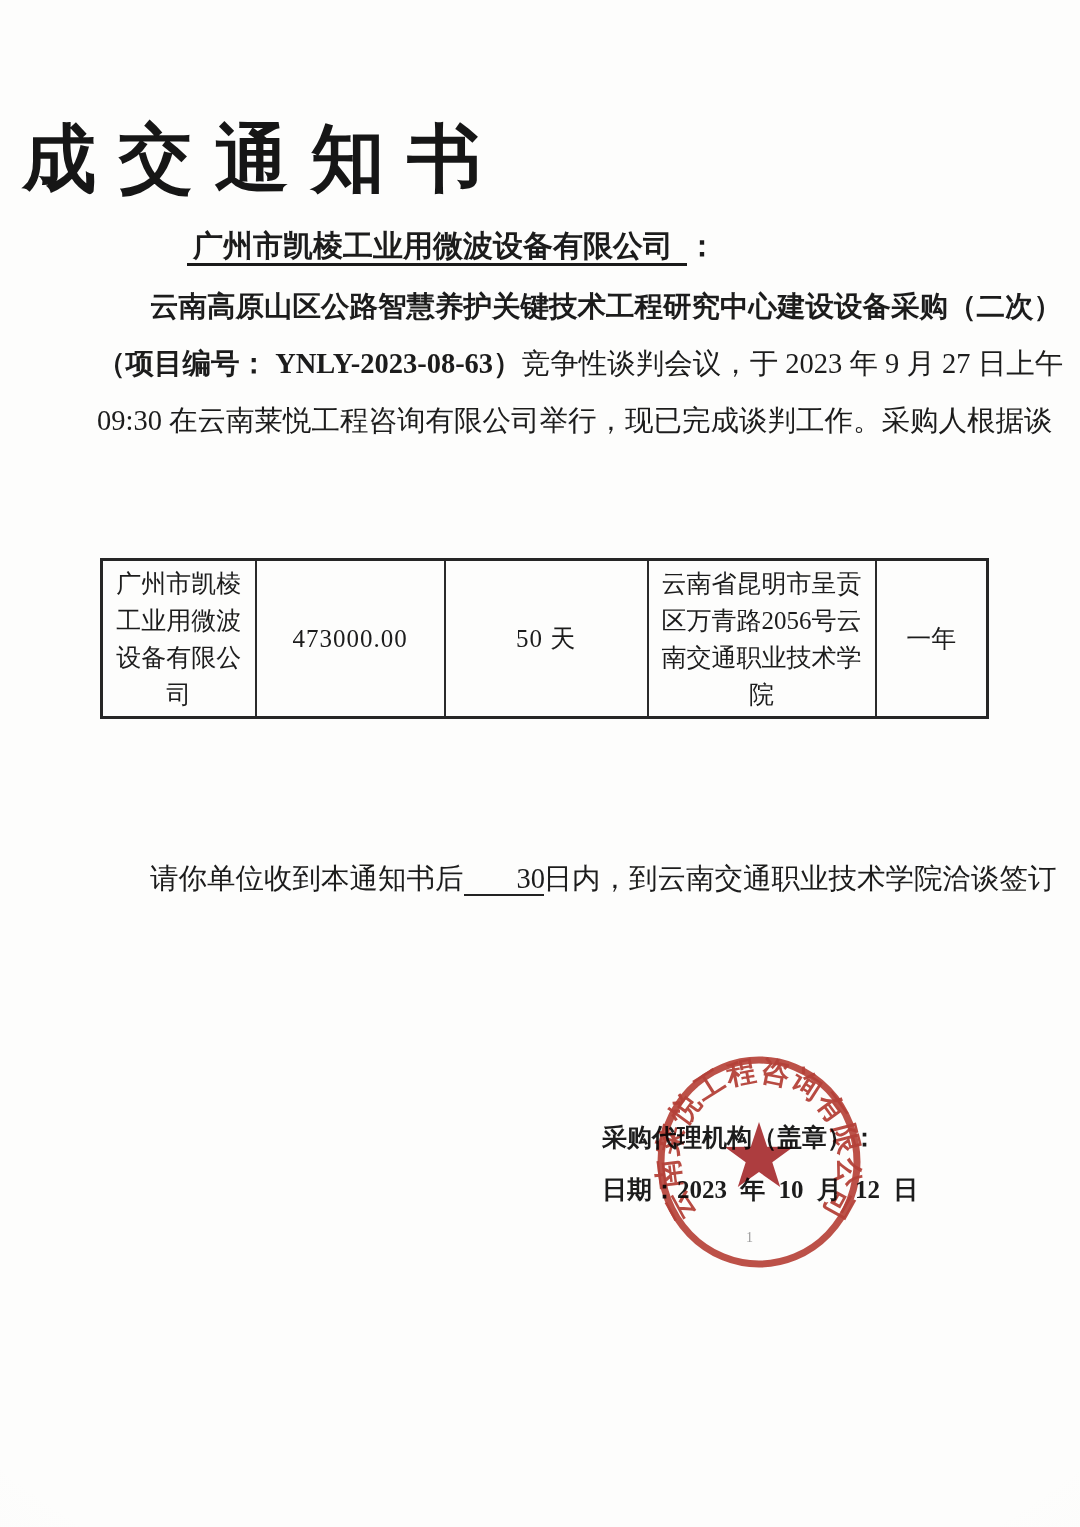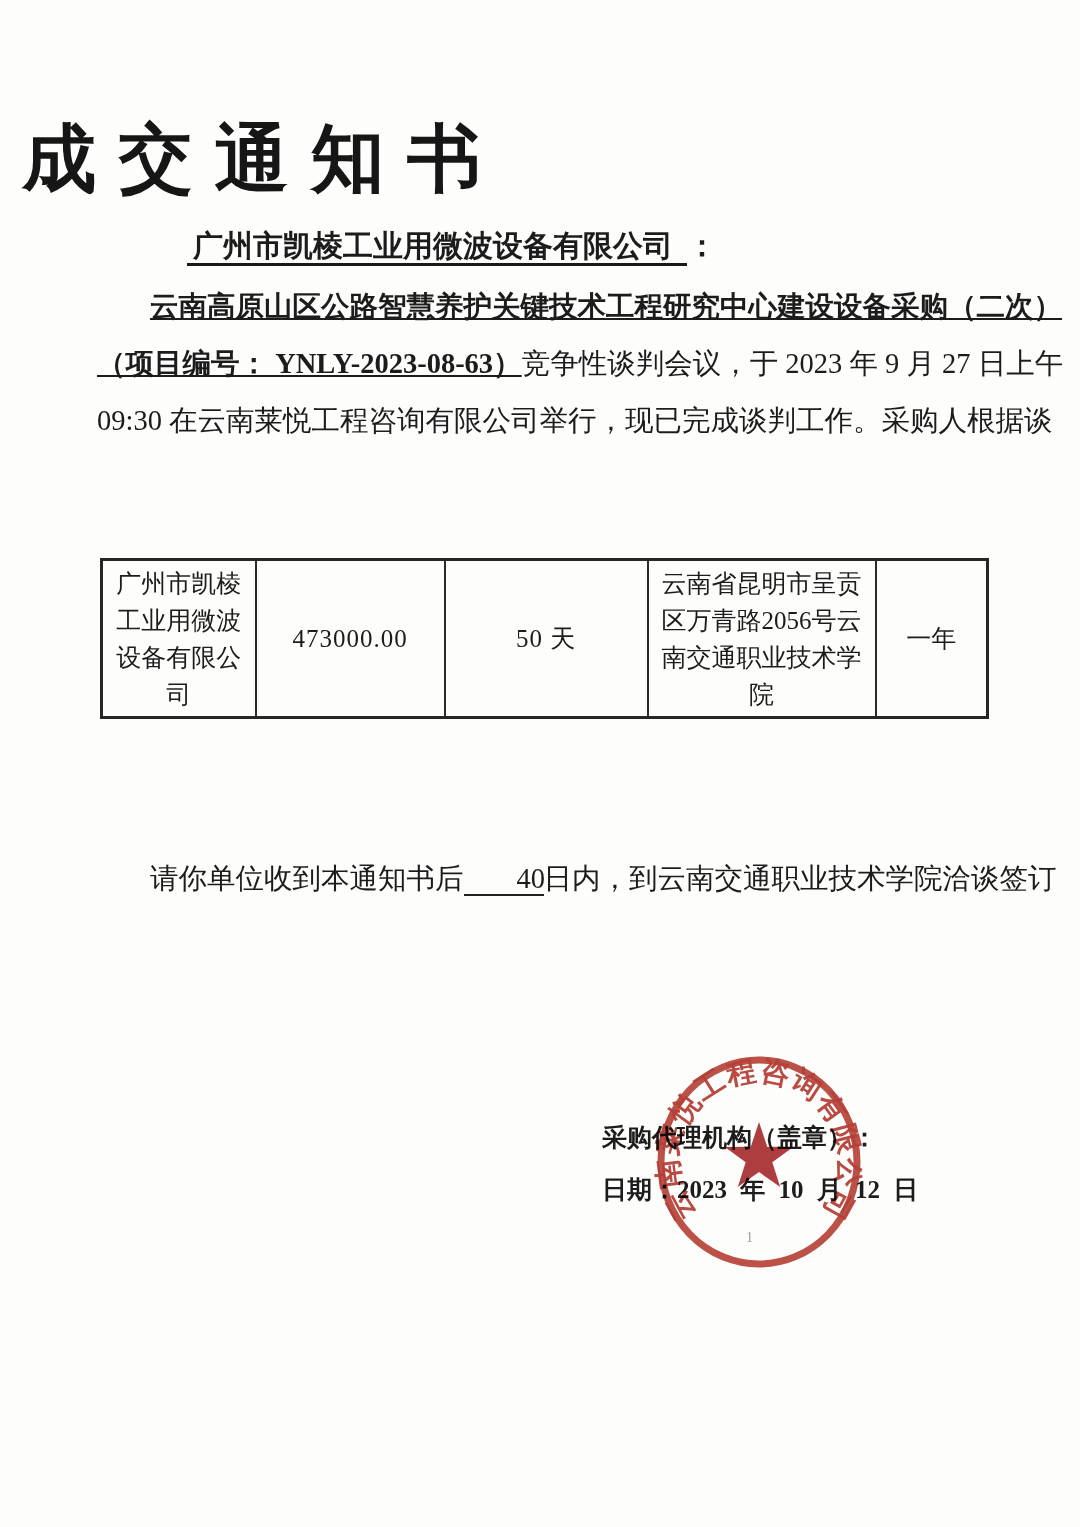--- a/index.html
+++ b/index.html
@@ -37,21 +37,21 @@
     padding: 0 14px 1px 6px;
   }
   
   .body-block {
     position: absolute; top: 278px; left: 97px; width: 892px;
     font-size: 28.5px; line-height: 57px;
     white-space: nowrap;
   }
   .body-block .ln { height: 57px; }
   .indent1 { text-indent: 53px; }
-  .bold { font-weight: bold; text-decoration: underline; }
+  .bold { font-weight: bold; }
   
   table.award-table {
     position: absolute; top: 558px; left: 100px;
     border-collapse: collapse;
     table-layout: fixed;
     width: 886px;
     font-size: 25px;
   }
   table.award-table td {
     border: 2px solid #2b2b2b;
@@ -130,21 +130,21 @@
         <td>广州市凯棱工业用微波设备有限公司</td>
         <td class="price">473000.00</td>
         <td class="days">50 天</td>
         <td>云南省昆明市呈贡区万青路2056号云南交通职业技术学院</td>
         <td>一年</td>
       </tr>
     </tbody>
   </table>
 
   <div class="notice-block">
-    <div class="ln indent1"><span>请你单位收到本通知书后</span><span class="blank-line"><span>40</span></span><span>日内，到云南交通职业技术学院洽谈签订</span></div>
+    <div class="ln indent1"><span>请你单位收到本通知书后</span><span class="blank-line"><span>30</span></span><span>日内，到云南交通职业技术学院洽谈签订</span></div>
   </div>
 
   <div class="footer-block">
     <div>采购代理机构（盖章）：</div>
     <div class="date-line">日期：2023 年 10 月 12 日</div>
   </div>
 
   <svg class="stamp" viewBox="-134 -134 268 268" xmlns="http://www.w3.org/2000/svg">
     <ellipse cx="0" cy="0" rx="98" ry="102" fill="none" stroke="#b5382e" stroke-opacity="0.95" stroke-width="7"></ellipse>
     <path id="stamp-arc" d="M -62.0 52.0 A 81 81 0 1 1 59.0 55.0" fill="none"></path>

